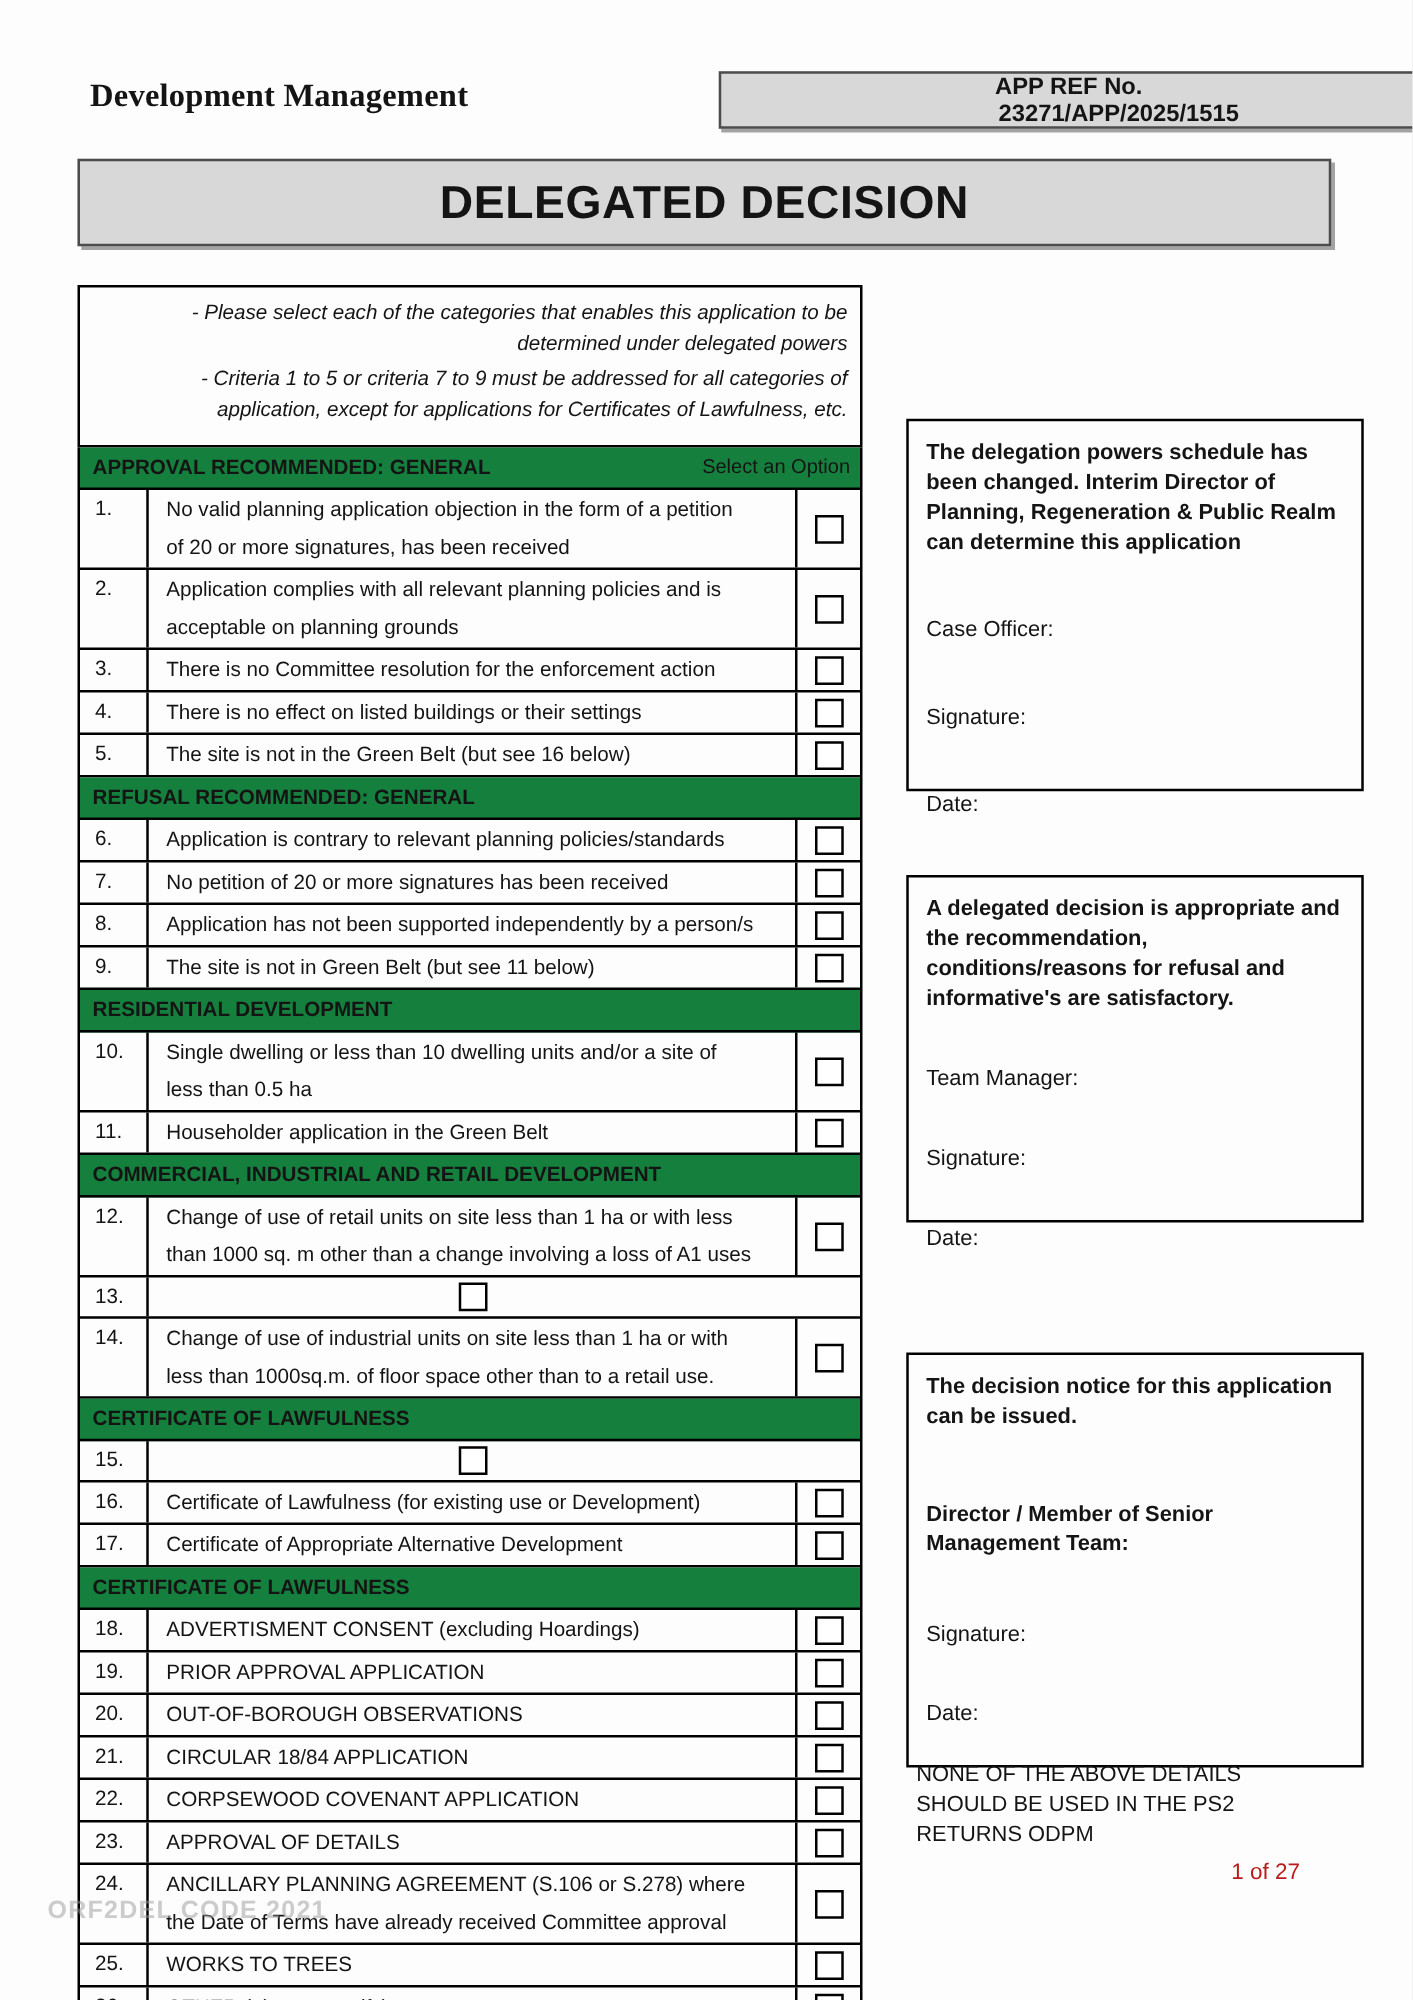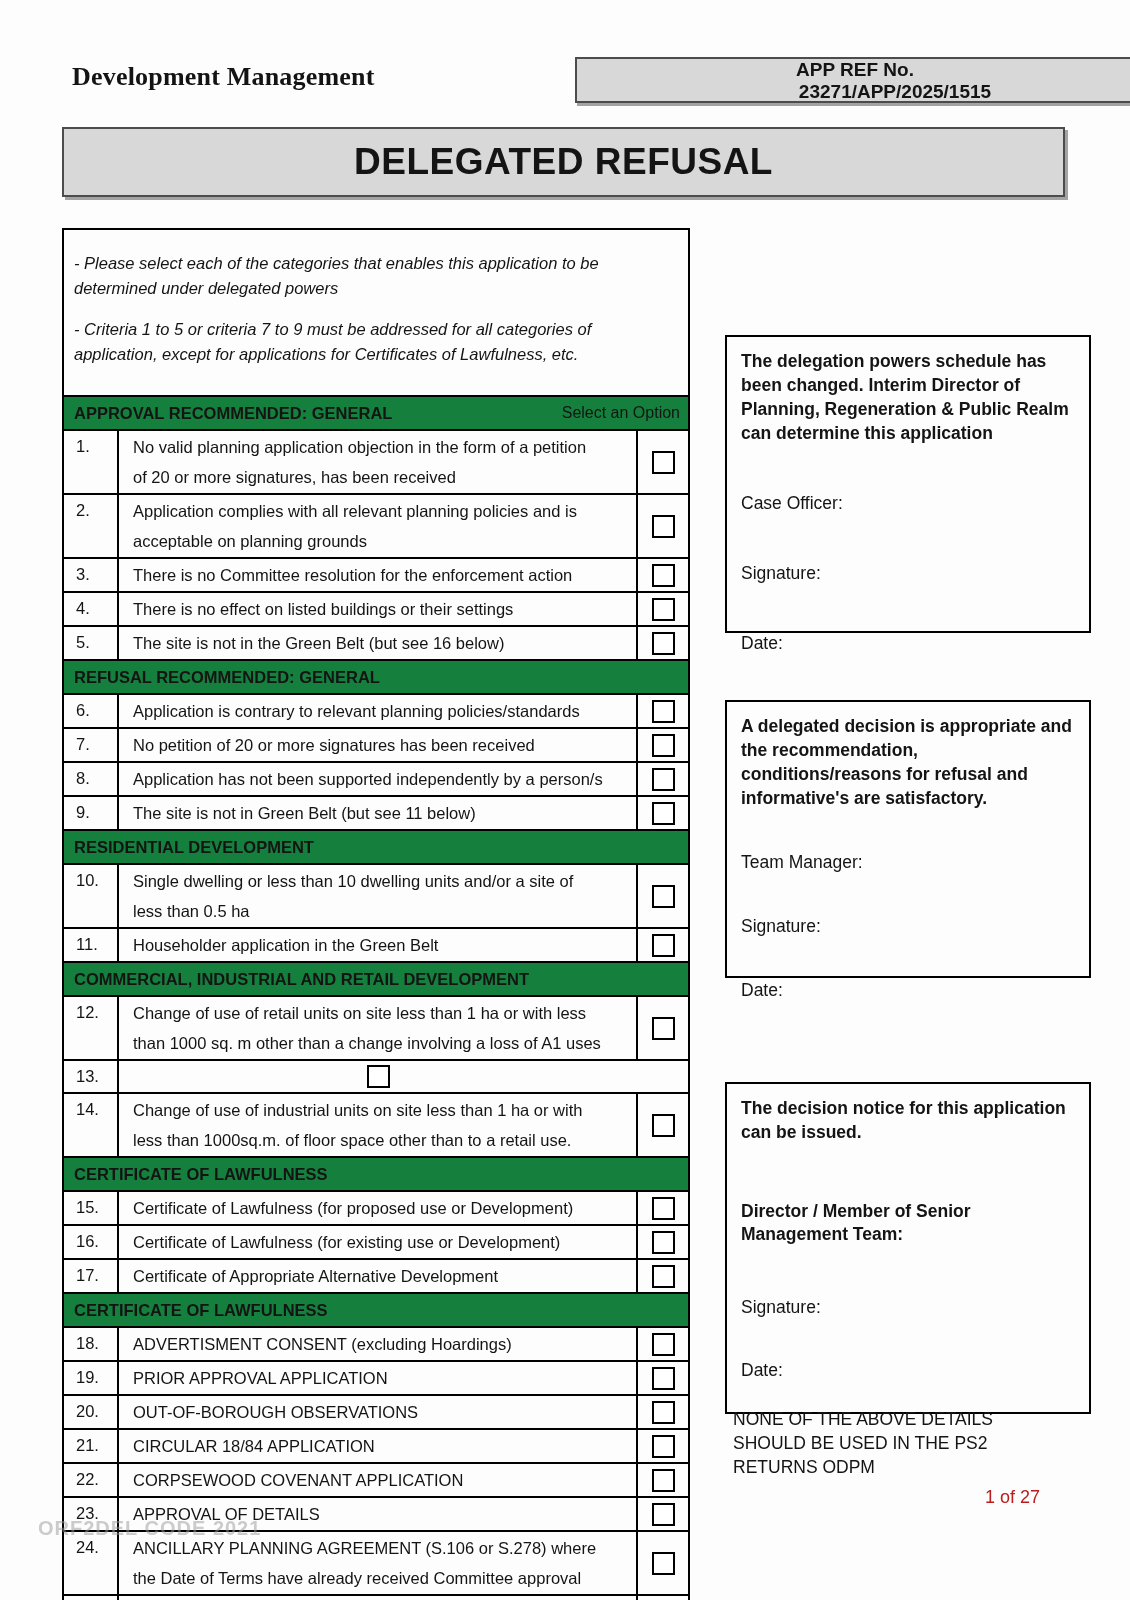--- a/index.html
+++ b/index.html
@@ -26,21 +26,21 @@
     background:#d8d8d8;border:2px solid #4c4c4c;box-shadow:3px 3px 0 #a3a3a3;
     box-sizing:border-box;display:flex;align-items:center;justify-content:center;
     font-size:37px;font-weight:bold;letter-spacing:.5px;
   }
   
   .left-col{position:absolute;left:62px;top:228px;width:628px;}
   .intro{
     border:2px solid #000;box-sizing:border-box;
     padding:5px 10px 12px 10px;font-style:italic;font-size:16.5px;line-height:25px;
   }
-  .intro p{margin:16px 0;white-space:pre-line;}
+  .intro p{margin:3px 0;white-space:pre-line;text-align:right;}
   .crit-table{border:2px solid #000;border-top:none;box-sizing:border-box;}
   .sec-header{
     display:flex;justify-content:space-between;align-items:center;
     background:#15803d;min-height:30px;padding:1px 8px 1px 10px;
     font-weight:bold;font-size:16.5px;border-bottom:2px solid #000;
   }
   .sec-header .select-label{font-weight:normal;font-size:16px;}
   .crit-row{display:grid;grid-template-columns:55px 1fr 50px;border-bottom:2px solid #000;}
   .crit-row:last-child{border-bottom:none;}
   .cell-num{
@@ -85,21 +85,21 @@
 
 <div class="page">
 
   <div class="doc-title">Development Management</div>
 
   <div class="appref-box">
     <span class="appref-label">APP REF No.</span>
     <span class="appref-value">23271/APP/2025/1515</span>
   </div>
 
-  <div class="banner">DELEGATED REFUSAL</div>
+  <div class="banner">DELEGATED DECISION</div>
 
   <div class="left-col">
     <div class="intro">
       <p>- Please select each of the categories that enables this application to be
 determined under delegated powers</p>
       <p>- Criteria 1 to 5 or criteria 7 to 9 must be addressed for all categories of
 application, except for applications for Certificates of Lawfulness, etc.</p>
     </div>
     <div class="crit-table" id="criteria-table">
         <div class="sec-header">
@@ -215,21 +215,20 @@
 less than 1000sq.m. of floor space other than to a retail use.</div>
           <div class="cell-check">
             <div class="checkbox"></div>
           </div>
         </div>
         <div class="sec-header">
           <span>CERTIFICATE OF LAWFULNESS</span>
         </div>
         <div class="crit-row">
           <div class="cell-num">15.</div>
-          <div class="cell-text">Certificate of Lawfulness (for proposed use or Development)</div>
           <div class="cell-check">
             <div class="checkbox"></div>
           </div>
         </div>
         <div class="crit-row">
           <div class="cell-num">16.</div>
           <div class="cell-text">Certificate of Lawfulness (for existing use or Development)</div>
           <div class="cell-check">
             <div class="checkbox"></div>
           </div>

